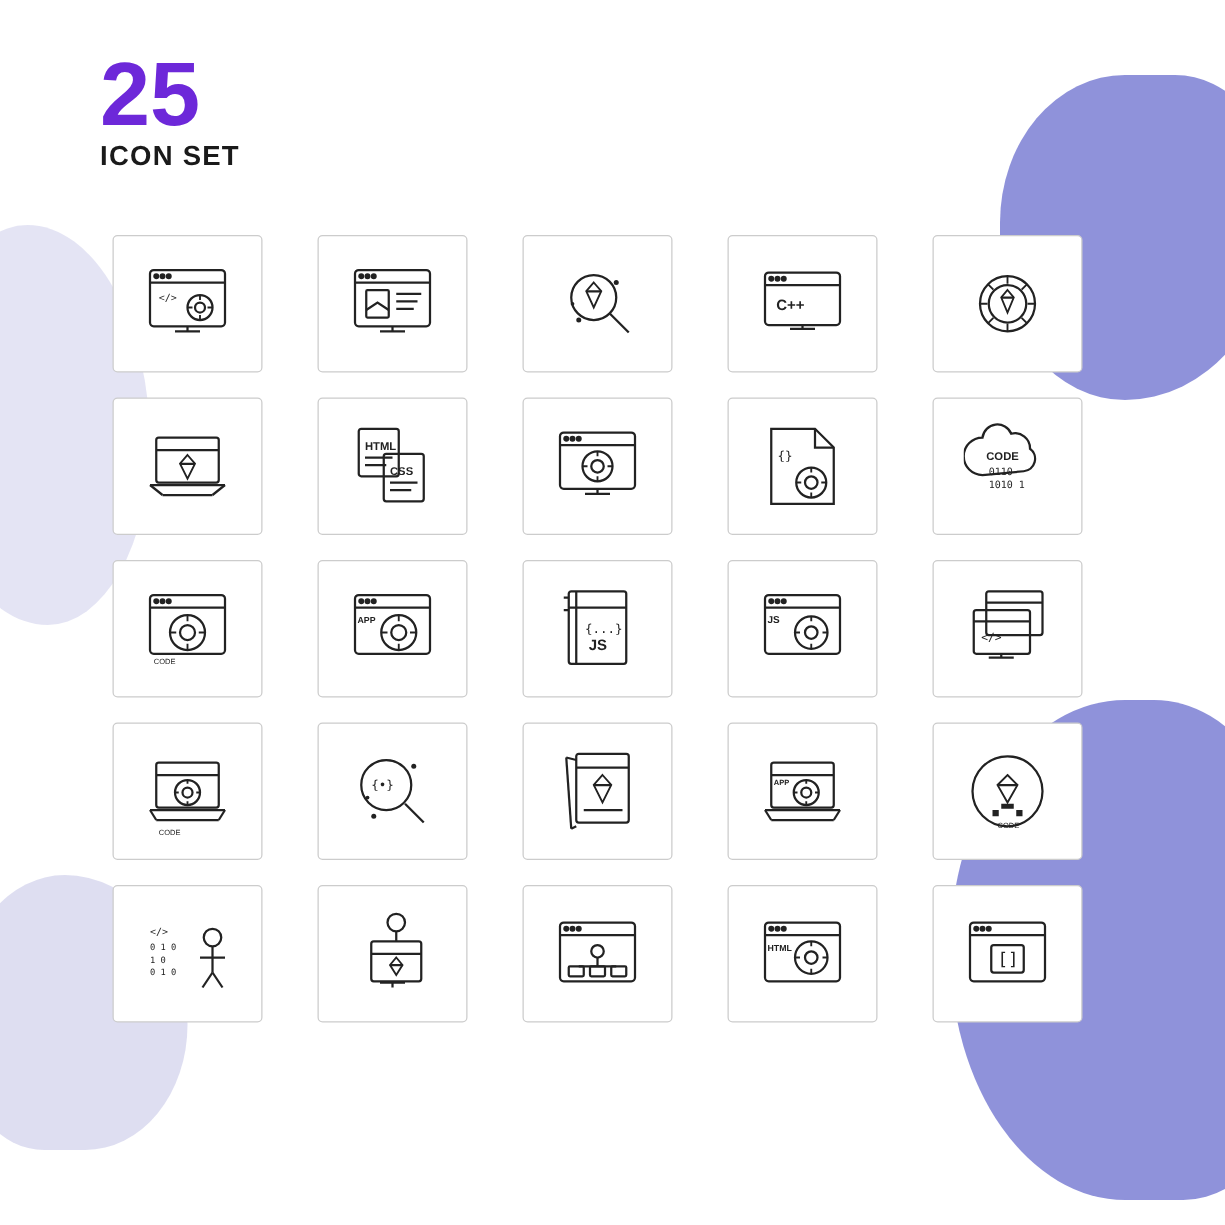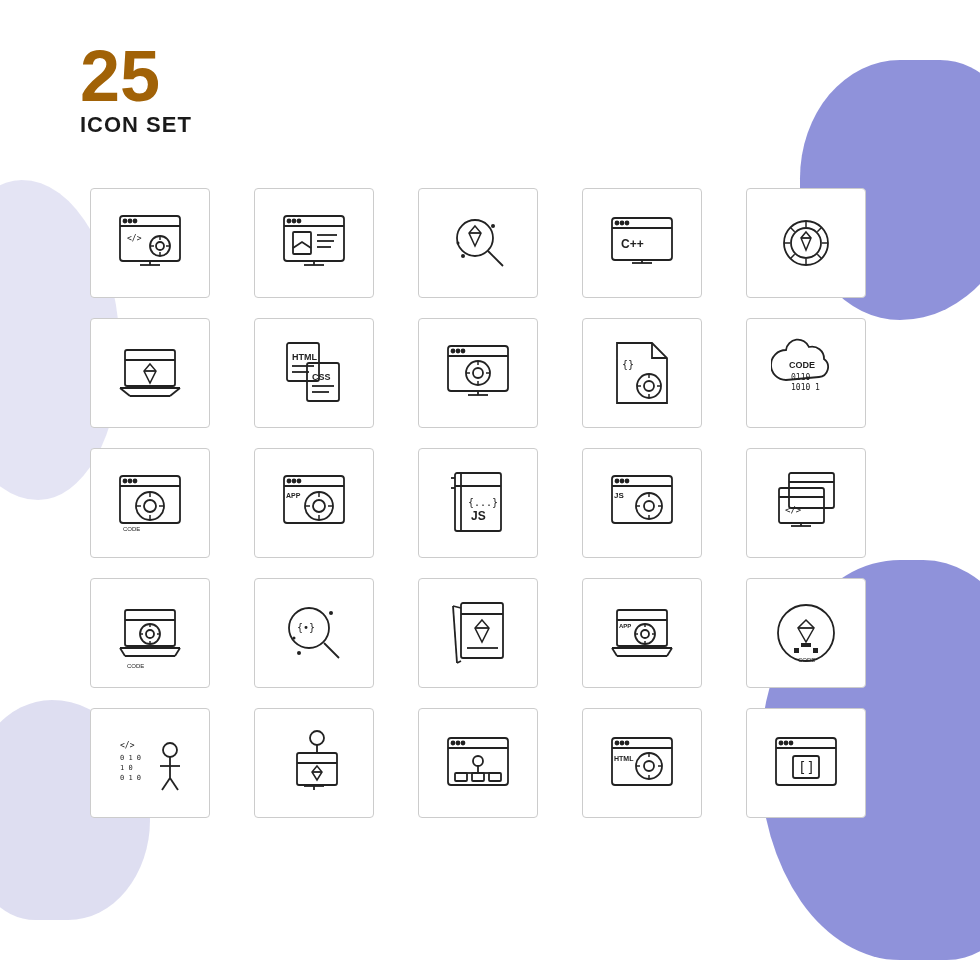--- a/index.html
+++ b/index.html
@@ -63,21 +63,21 @@
       justify-content: space-between;
       padding: 40px 80px 20px 80px;
     }
     .header-left {
       display: flex;
       flex-direction: column;
     }
     .number-25 {
       font-size: 72px;
       font-weight: 900;
-      color: #a16207;
+      color: #6d28d9;
       line-height: 1;
     }
     .icon-set-label {
       font-size: 22px;
       font-weight: 700;
       color: #1a1a1a;
       letter-spacing: 1px;
     }
     .header-right {
       text-align: center;

